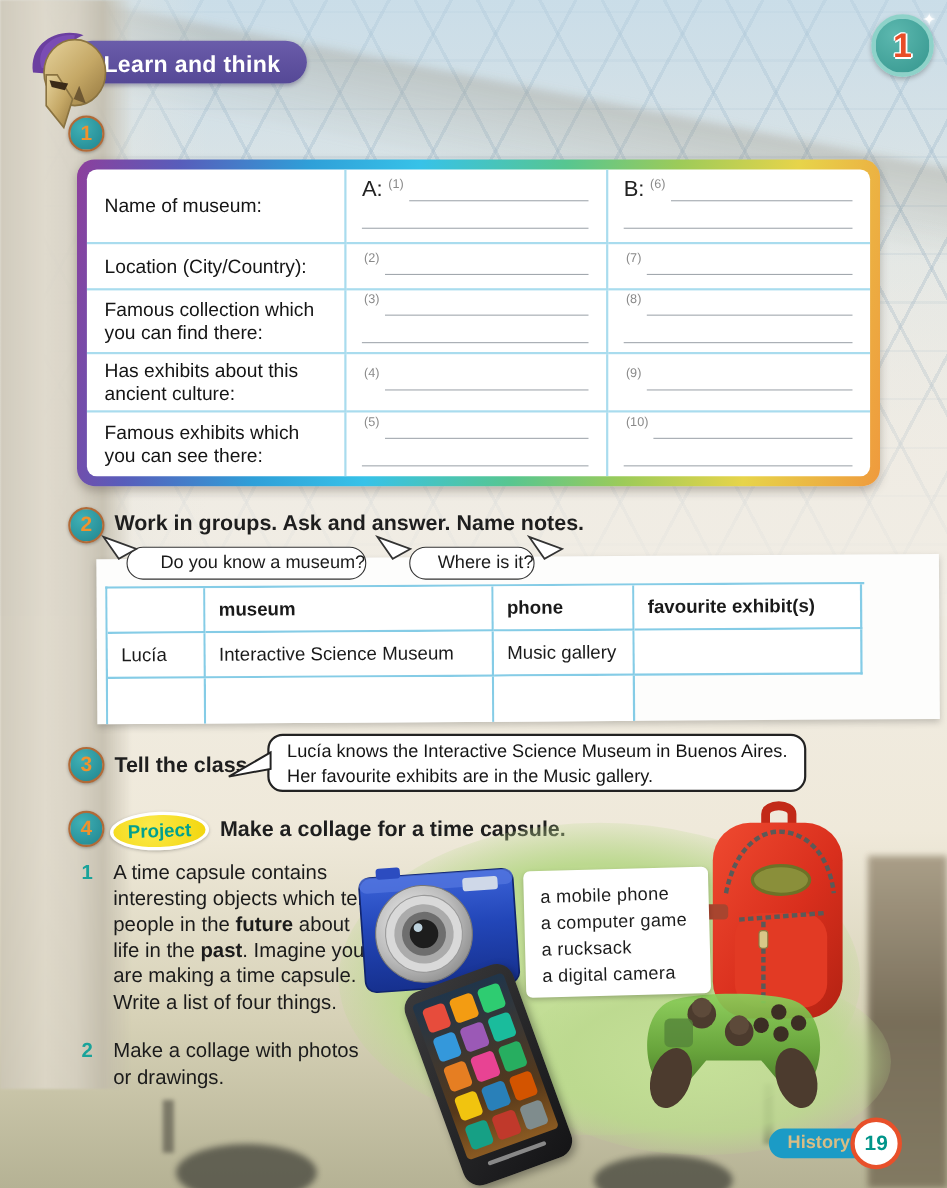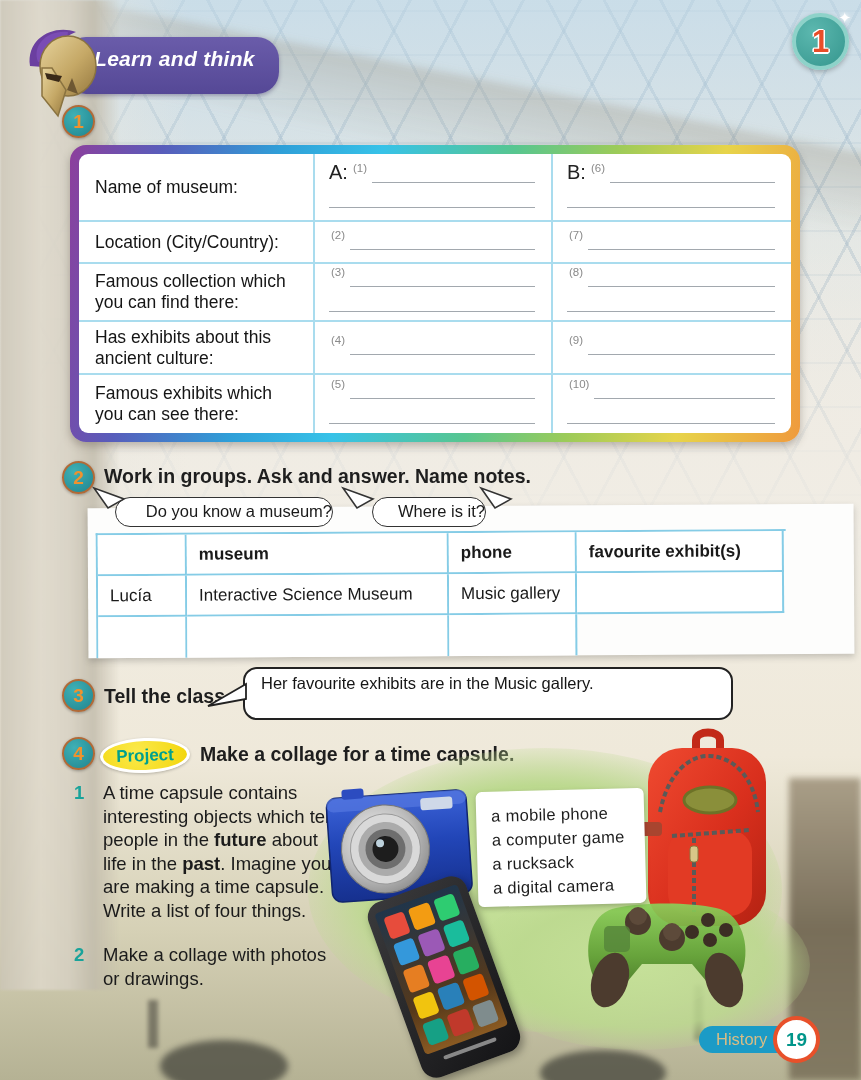--- a/index.html
+++ b/index.html
@@ -36,25 +36,24 @@
   }
   .bg-right-wall{
     position:absolute; right:0; top:778px; width:72px; height:302px;
     background:linear-gradient(180deg,#a39780 0%,#6f6450 50%,#7d745d 100%);
     opacity:.9; filter:blur(3px);
   }
   .stool{ position:absolute; background:#45453c; border-radius:50%; filter:blur(3px); opacity:.75; }
   .bollard{ position:absolute; background:#4c4a40; filter:blur(2px); opacity:.6; }
   
   .band-badge{
-    position:absolute; left:64px; top:37px; height:57px; padding:0 24px 0 30px;
+    position:absolute; left:64px; top:37px; height:39px; padding:0 24px 0 30px;
     background:linear-gradient(180deg,#6a5caa,#554896); border-radius:22px;
     color:#fff; font-weight:bold; font-size:21px; line-height:43px; letter-spacing:.3px;
     box-shadow:0 2px 4px rgba(40,30,80,.35);
-    font-style:italic;
   }
   .helmet{ position:absolute; left:12px; top:20px; }
   .unit-circle{
     position:absolute; left:792px; top:13px; width:57px; height:57px; border-radius:50%;
     background:radial-gradient(circle at 35% 30%, #5cb8af, #35968e);
     border:4px solid #8ed2c9; display:flex; align-items:center; justify-content:center;
     box-shadow:0 2px 5px rgba(0,0,0,.25);
   }
   .unit-circle .num{
     color:#e84d28; font-size:31px; font-weight:bold;
@@ -132,21 +131,21 @@
   .notecard{
     position:absolute; left:477px; top:790px; width:168px; height:115px; background:#fff;
     border-radius:6px; transform:rotate(-1.5deg); box-shadow:0 2px 5px rgba(0,0,0,.22);
     padding:12px 0 0 15px; z-index:6;
   }
   .notecard .item{ font-size:16.5px; line-height:24px; color:#1d1d1d; letter-spacing:.3px; }
   .img-abs{ position:absolute; z-index:5; }
   
   .history-pill{
     position:absolute; left:699px; top:1026px; width:97px; height:27px; background:#1b9bc6;
-    border-radius:14px; color:#d9bd85; font-weight:normal; font-size:16.5px;
+    border-radius:14px; color:#d9bd85; font-weight:bold; font-size:16.5px;
     display:flex; align-items:center; padding-left:17px; z-index:8;
   }
   .page-circle{
     position:absolute; left:773px; top:1016px; width:47px; height:47px; border-radius:50%;
     background:#fff; border:4px solid #e8502a; display:flex; align-items:center; justify-content:center;
     color:#00958a; font-weight:bold; font-size:19px; z-index:9;
   }
 </style>
 </head>
 <body>
@@ -308,20 +307,21 @@
   </div>
 
   <div class="exnum" style="left:62px; top:679px;">
     <span>3</span>
   </div>
   <div class="ex-title" style="left:104px; top:685px;">Tell the class.</div>
   <svg class="tail" style="left:206px; top:682px;" width="42" height="26">
     <path d="M40,2 L2,24 L40,17 Z" fill="#fff" stroke="#222" stroke-width="1.8"></path>
     </svg>
   <div class="ex3bubble">
+    <div>Lucía knows the Interactive Science Museum in Buenos Aires.</div>
     <div>Her favourite exhibits are in the Music gallery.</div>
   </div>
 
   <div class="exnum" style="left:62px; top:737px;">
     <span>4</span>
   </div>
   <div class="project-badge">Project</div>
   <div class="ex-title" style="left:200px; top:743px;">Make a collage for a time capsule.</div>
 
   <div class="greenblob" style="left:308px; top:748px; width:474px; height:284px;"></div>

